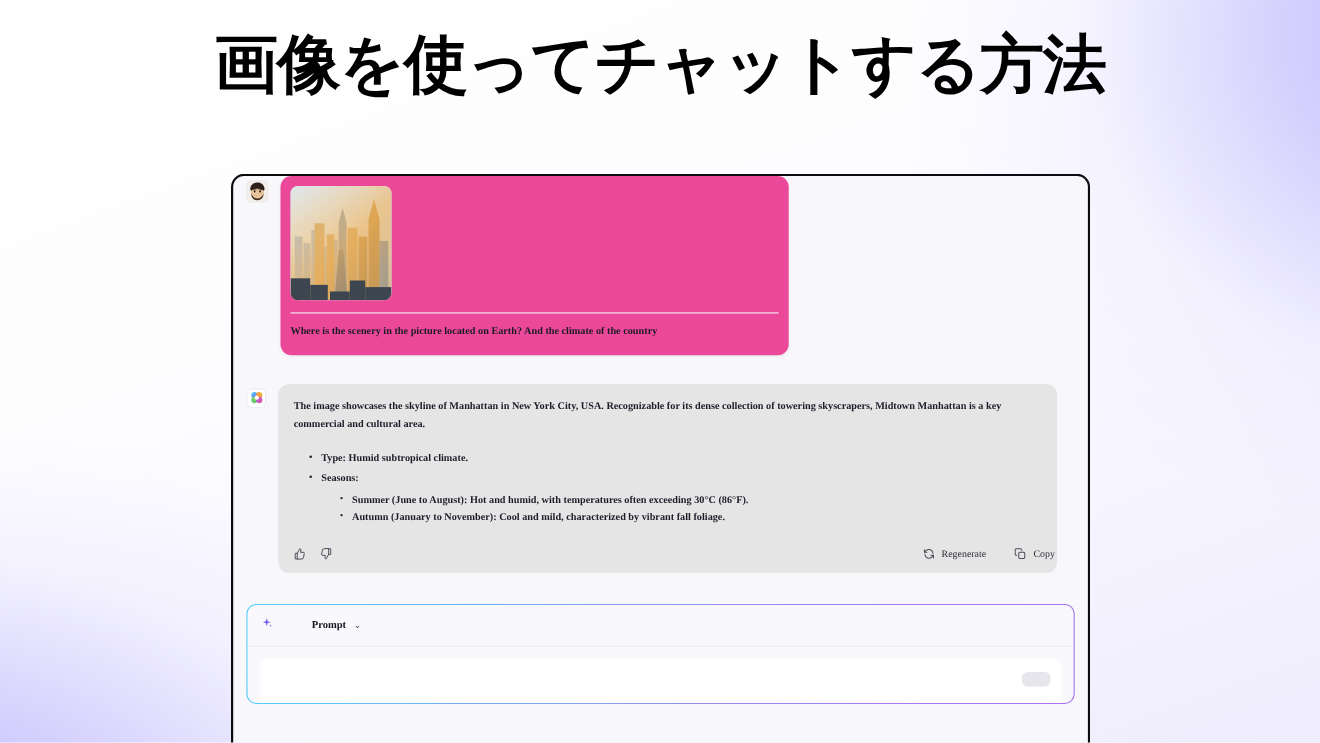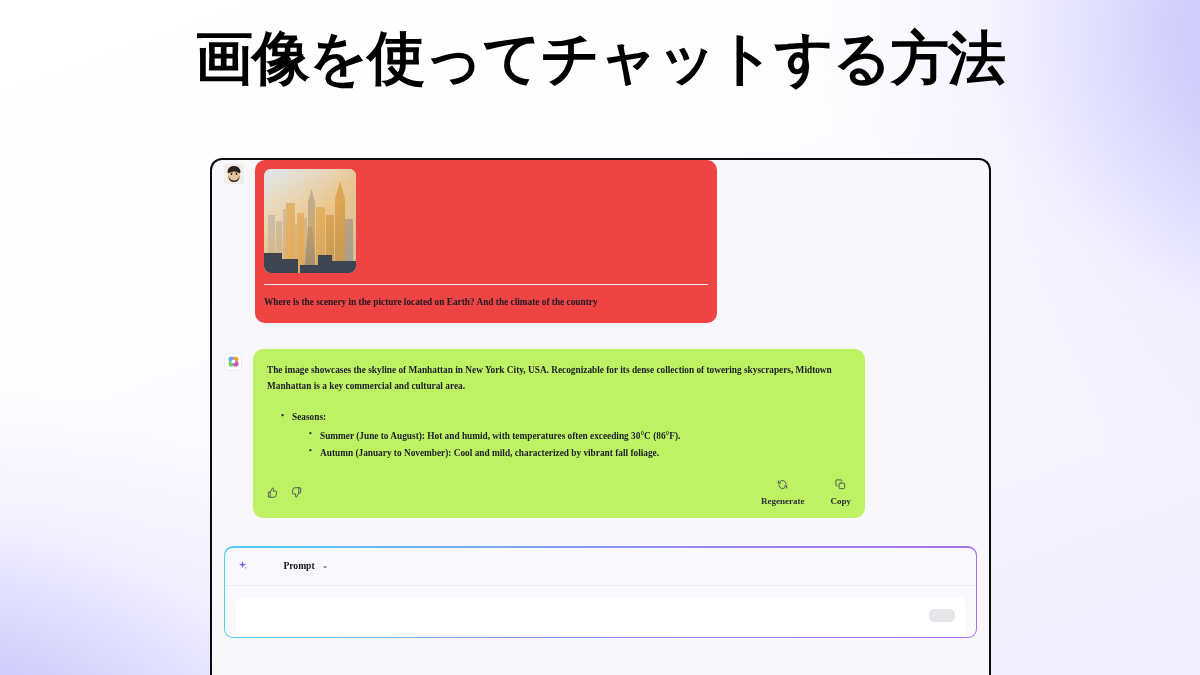--- a/index.html
+++ b/index.html
@@ -83,21 +83,21 @@
   .bot-badge {
     width: 18px; height: 18px; border-radius: 5px;
     flex: 0 0 18px; margin-top: 4px;
     background: #ffffff;
     border: 1px solid #eceaf5;
     display: flex; align-items: center; justify-content: center;
   }
 
   
   .user-bubble {
-    background: #ef4444;
+    background: #ec4899;
     border-radius: 10px;
     width: 462px;
     padding: 9px 9px 0 9px;
     box-shadow: 0 1px 3px rgba(25,25,60,.05);
   }
   .thumb-wrap {
     width: 92px; height: 104px;
     border-radius: 7px;
     overflow: hidden;
     position: relative;
@@ -107,24 +107,24 @@
   .user-text {
     font-size: 9.3px; font-weight: 700;
     color: #1b1b24;
     line-height: 1.5;
     padding: 11px 0 13px 0;
   }
 
   
   .assistant-row { margin-top: 26px; }
   .bot-bubble {
-    background: #bef264;
+    background: #e5e5e5;
     border-radius: 10px;
-    width: 612px;
-    padding: 13px 14px 10px 14px;
+    width: 708px;
+    padding: 13px 2px 10px 14px;
   }
   .bot-para {
     font-size: 9.3px; font-weight: 700;
     color: #1d1d2a;
     line-height: 1.78;
     max-width: 645px;
   }
   ul.lvl1 { list-style: none; margin: 14px 0 0 14px; }
   ul.lvl1 > li {
     position: relative;
@@ -147,23 +147,22 @@
   }
 
   .action-bar {
     display: flex; align-items: center; justify-content: space-between;
     margin-top: 18px; padding-bottom: 2px;
   }
   .act-left { display: flex; gap: 13px; align-items: center; }
   .act-right { display: flex; gap: 26px; align-items: center; }
   .act-btn {
     display: flex; align-items: center; gap: 6px;
-    font-size: 9px; font-weight: 700; color: #2c2c3a;
+    font-size: 9px; font-weight: 400; color: #2c2c3a;
     cursor: pointer;
-    flex-direction: column;
   }
   .icn { width: 11px; height: 11px; display: block; }
 
   
   .prompt-panel {
     margin: 28px 12px 0 12px;
     border-radius: 9px;
     padding: 1.4px;
     background: linear-gradient(105deg, #4fd0f5 0%, #7aa8f2 34%, #9a86ef 62%, #a970ec 100%);
   }
@@ -301,20 +300,23 @@
           <circle cx="16" cy="16" r="5.3" fill="url(#pet4)"></circle>
           <circle cx="12" cy="12" r="3.6" fill="#ffffff"></circle>
         </svg>
       </div>
 
       <div class="bot-bubble">
         <div class="bot-para">The image showcases the skyline of Manhattan in New York City, USA. Recognizable for its dense collection of towering skyscrapers, Midtown Manhattan is a key commercial and cultural area.</div>
 
         <ul class="lvl1">
           <li>
+            <span>Type: Humid subtropical climate.</span>
+          </li>
+          <li>
             <span>Seasons:</span>
             <ul class="lvl2">
               <li>
                 <span>Summer (June to August): Hot and humid, with temperatures often exceeding 30°C (86°F).</span>
               </li>
               <li>
                 <span>Autumn (January to November): Cool and mild, characterized by vibrant fall foliage.</span>
               </li>
             </ul>
           </li>

